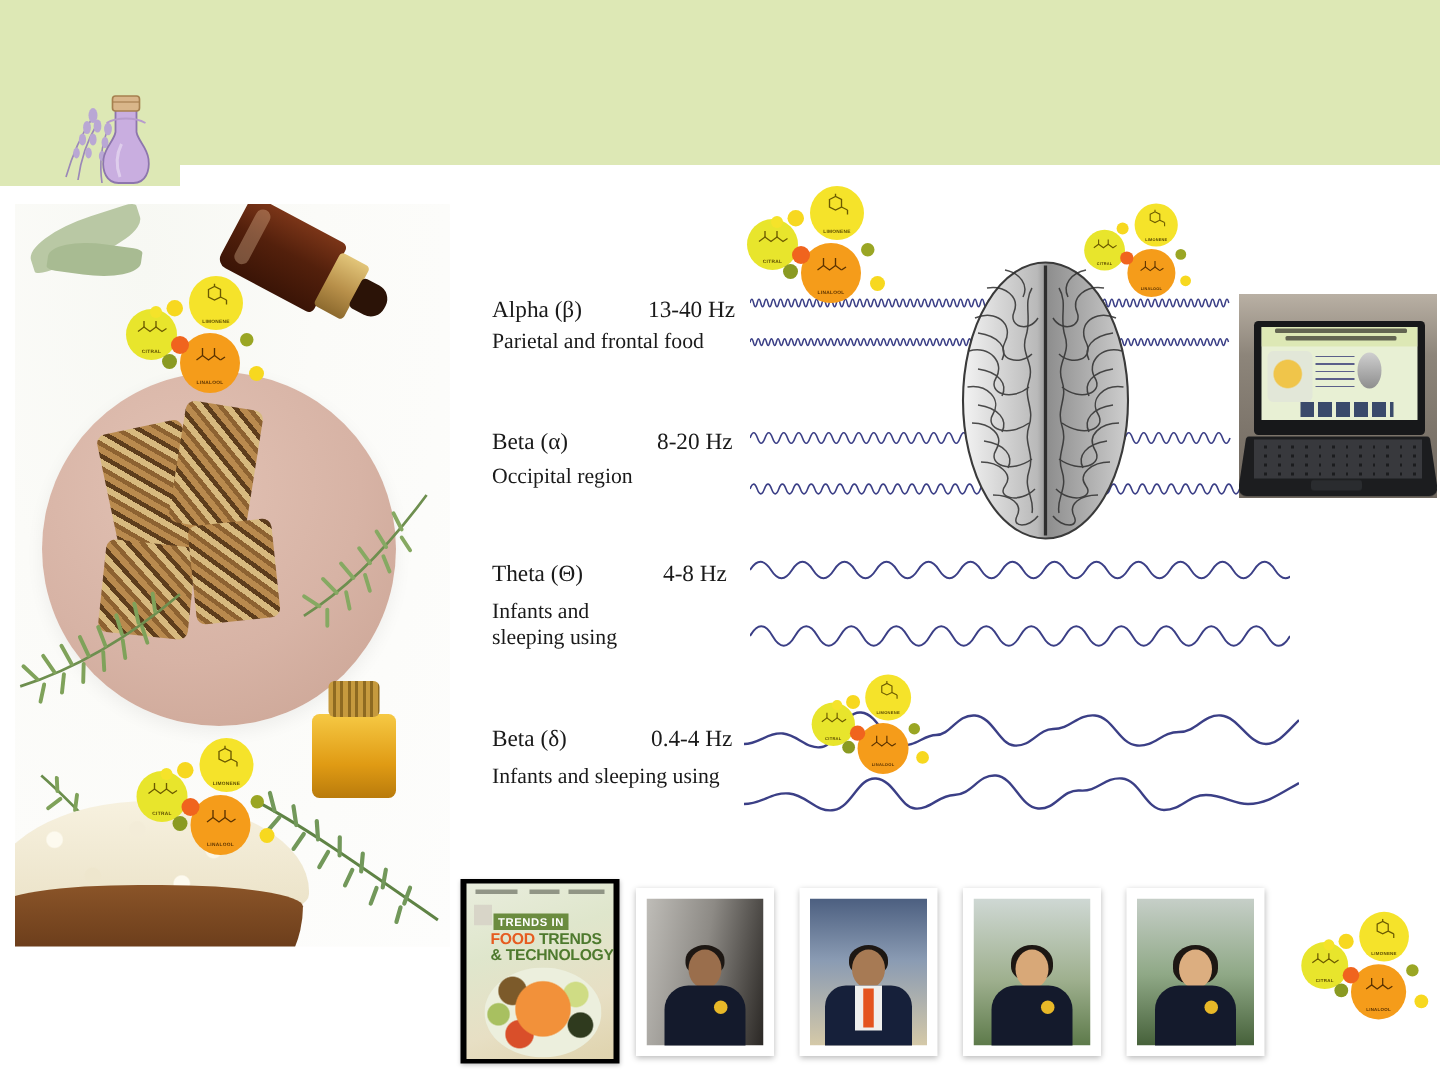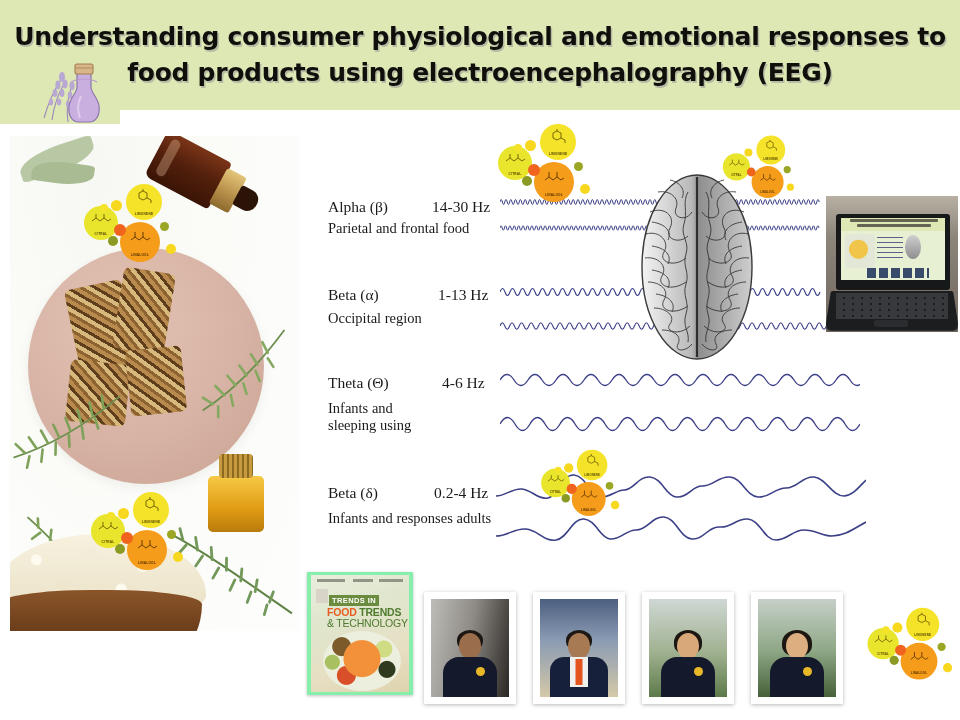--- a/index.html
+++ b/index.html
@@ -145,35 +145,35 @@
   .lt-base{position:absolute;left:2px;top:94px;width:128px;height:40px;background:#1c1d1f;
      border-radius:2px 2px 6px 6px;transform:perspective(60px) rotateX(8deg);}
   .lt-keys{position:absolute;left:10px;top:97px;width:112px;height:26px;
      background:repeating-linear-gradient(90deg,#3a3c40 0 7px,#1c1d1f 7px 9px),
                 repeating-linear-gradient(180deg,#3a3c40 0 4px,#1c1d1f 4px 6px);
      background-blend-mode:lighten;opacity:.95;}
   .lt-pad{position:absolute;left:48px;top:124px;width:34px;height:7px;background:#2a2c2f;border-radius:2px;}
 
   
   .journal{
-    position:absolute;left:307px;top:572px;width:106px;height:123px;z-index:4;
-    background:#86efac;box-shadow:0 1px 3px rgba(0,0,0,.25);overflow:hidden;text-align:right;
+    position:absolute;left:307px;top:586px;width:106px;height:123px;z-index:4;
+    background:#000000;box-shadow:0 1px 3px rgba(0,0,0,.25);overflow:hidden;text-align:right;
   }
   .jr-inner{position:absolute;left:4px;top:3px;width:98px;height:117px;
     background:linear-gradient(160deg,#e9eddd 0%,#dfe6cc 35%,#e7dfc4 70%,#dfd3ad 100%);}
   .jr-top{position:absolute;left:6px;top:4px;width:86px;height:9px;}
   .jr-top i{position:absolute;display:block;height:3px;background:#7c7f72;opacity:.8;}
   .jr-logo{position:absolute;left:5px;top:14px;width:12px;height:14px;background:#d8d5c8;
      clip-path:polygon(0 0,100% 0,100% 100%,0 100%);}
   .jr-t1{position:absolute;left:18px;top:20px;font-size:7.5px;font-weight:700;color:#fff;
      background:#6b8c3f;padding:1px 3px;letter-spacing:.4px;font-family:"Liberation Sans",sans-serif;}
   .jr-t2{position:absolute;left:16px;top:31px;font-size:10.5px;font-weight:700;color:#e65c20;
      letter-spacing:-.2px;font-family:"Liberation Sans",sans-serif;white-space:nowrap;}
   .jr-t2 em{font-style:normal;color:#4e7a2e;}
-  .jr-t3{position:absolute;left:16px;top:42px;font-size:10.5px;font-weight:400;color:#4e7a2e;
+  .jr-t3{position:absolute;left:16px;top:42px;font-size:10.5px;font-weight:700;color:#4e7a2e;
      letter-spacing:-.2px;font-family:"Liberation Sans",sans-serif;white-space:nowrap;}
   .jr-art{position:absolute;left:12px;top:56px;width:78px;height:60px;border-radius:50%;
      background:
       radial-gradient(circle at 50% 46%, #f2913a 0 18px, transparent 19px),
       radial-gradient(circle at 24% 26%, #7c5a2a 0 9px, transparent 10px),
       radial-gradient(circle at 78% 30%, #cfdc84 0 8px, transparent 9px),
       radial-gradient(circle at 82% 64%, #2f3a1e 0 8px, transparent 9px),
       radial-gradient(circle at 30% 74%, #d94f2a 0 9px, transparent 10px),
       radial-gradient(circle at 12% 52%, #a8c060 0 7px, transparent 8px),
       #ecefdd;}
@@ -211,24 +211,20 @@
   .dot{position:absolute;border-radius:50%;}
 </style>
 </head>
 <body>
 
 <div id="slide">
 
   <div class="header-band"></div>
   <div class="header-notch"></div>
 
-  <div class="title-block">
-    <div class="title-line l1">Understanding consumer physiological and emotional responses to</div>
-    <div class="title-line l2">food products using electroencephalography (EEG)</div>
-  </div>
 
   <div class="lavender-icon">
     <svg width="74" height="78" viewBox="0 0 74 78">
       <g stroke="#9b88b8" fill="none" stroke-width="1.1">
         <path d="M6 70 C10 56 16 42 24 30"></path>
         <path d="M14 72 C16 58 20 46 26 36"></path>
         <path d="M30 74 C28 60 30 48 34 38"></path>
       </g>
       <g fill="#b9a7d4">
         <ellipse cx="24" cy="29" rx="3" ry="5"></ellipse>
@@ -376,71 +372,71 @@
     <div class="bowl">
       <div class="bowl-rice"></div>
         <div class="bowl-wood"></div>
     </div>
   </div>
 
   <div class="eeg-panel">
 
     <div class="eeg-row" style="top:48px">
       <div class="eeg-label eeg-name" style="top:0">Alpha (β)</div>
-      <div class="eeg-hz" style="left:132px;top:0">14-30 Hz</div>
+      <div class="eeg-hz" style="left:132px;top:0">13-40 Hz</div>
       <div class="eeg-label eeg-region" style="top:22px">Parietal and frontal food</div>
       <div class="wave" style="left:200px;top:-4px">
         <svg width="330" height="16" viewBox="0 0 330 16">
             <path d="M0 8 q1.2 -5 2.4 0 t2.4 0 t2.4 0 t2.4 0 t2.4 0 t2.4 0 t2.4 0 t2.4 0 t2.4 0 t2.4 0 t2.4 0 t2.4 0 t2.4 0 t2.4 0 t2.4 0 t2.4 0 t2.4 0 t2.4 0 t2.4 0 t2.4 0 t2.4 0 t2.4 0 t2.4 0 t2.4 0 t2.4 0 t2.4 0 t2.4 0 t2.4 0 t2.4 0 t2.4 0 t2.4 0 t2.4 0 t2.4 0 t2.4 0 t2.4 0 t2.4 0 t2.4 0 t2.4 0 t2.4 0 t2.4 0 t2.4 0 t2.4 0 t2.4 0 t2.4 0 t2.4 0 t2.4 0 t2.4 0 t2.4 0 t2.4 0 t2.4 0 t2.4 0 t2.4 0 t2.4 0 t2.4 0 t2.4 0 t2.4 0 t2.4 0 t2.4 0 t2.4 0 t2.4 0 t2.4 0 t2.4 0 t2.4 0 t2.4 0 t2.4 0 t2.4 0 t2.4 0 t2.4 0 t2.4 0 t2.4 0 t2.4 0 t2.4 0 t2.4 0 t2.4 0 t2.4 0 t2.4 0 t2.4 0 t2.4 0 t2.4 0 t2.4 0 t2.4 0 t2.4 0 t2.4 0 t2.4 0 t2.4 0 t2.4 0 t2.4 0 t2.4 0 t2.4 0 t2.4 0 t2.4 0 t2.4 0 t2.4 0 t2.4 0 t2.4 0 t2.4 0 t2.4 0 t2.4 0 t2.4 0 t2.4 0 t2.4 0 t2.4 0 t2.4 0 t2.4 0 t2.4 0 t2.4 0 t2.4 0 t2.4 0 t2.4 0 t2.4 0 t2.4 0 t2.4 0 t2.4 0 t2.4 0 t2.4 0 t2.4 0 t2.4 0 t2.4 0 t2.4 0 t2.4 0 t2.4 0 t2.4 0 t2.4 0 t2.4 0 t2.4 0 t2.4 0 t2.4 0 t2.4 0 t2.4 0 t2.4 0 t2.4 0 t2.4 0 t2.4 0" fill="none" stroke="#3b3f86" stroke-width="1"></path>
           </svg>
       </div>
       <div class="wave" style="left:200px;top:22px">
         <svg width="330" height="16" viewBox="0 0 330 16">
             <path d="M0 8 q1.1 -4.5 2.2 0 t2.2 0 t2.2 0 t2.2 0 t2.2 0 t2.2 0 t2.2 0 t2.2 0 t2.2 0 t2.2 0 t2.2 0 t2.2 0 t2.2 0 t2.2 0 t2.2 0 t2.2 0 t2.2 0 t2.2 0 t2.2 0 t2.2 0 t2.2 0 t2.2 0 t2.2 0 t2.2 0 t2.2 0 t2.2 0 t2.2 0 t2.2 0 t2.2 0 t2.2 0 t2.2 0 t2.2 0 t2.2 0 t2.2 0 t2.2 0 t2.2 0 t2.2 0 t2.2 0 t2.2 0 t2.2 0 t2.2 0 t2.2 0 t2.2 0 t2.2 0 t2.2 0 t2.2 0 t2.2 0 t2.2 0 t2.2 0 t2.2 0 t2.2 0 t2.2 0 t2.2 0 t2.2 0 t2.2 0 t2.2 0 t2.2 0 t2.2 0 t2.2 0 t2.2 0 t2.2 0 t2.2 0 t2.2 0 t2.2 0 t2.2 0 t2.2 0 t2.2 0 t2.2 0 t2.2 0 t2.2 0 t2.2 0 t2.2 0 t2.2 0 t2.2 0 t2.2 0 t2.2 0 t2.2 0 t2.2 0 t2.2 0 t2.2 0 t2.2 0 t2.2 0 t2.2 0 t2.2 0 t2.2 0 t2.2 0 t2.2 0 t2.2 0 t2.2 0 t2.2 0 t2.2 0 t2.2 0 t2.2 0 t2.2 0 t2.2 0 t2.2 0 t2.2 0 t2.2 0 t2.2 0 t2.2 0 t2.2 0 t2.2 0 t2.2 0 t2.2 0 t2.2 0 t2.2 0 t2.2 0 t2.2 0 t2.2 0 t2.2 0 t2.2 0 t2.2 0 t2.2 0 t2.2 0 t2.2 0 t2.2 0 t2.2 0 t2.2 0 t2.2 0 t2.2 0 t2.2 0 t2.2 0 t2.2 0 t2.2 0 t2.2 0 t2.2 0 t2.2 0 t2.2 0 t2.2 0 t2.2 0 t2.2 0 t2.2 0 t2.2 0 t2.2 0 t2.2 0 t2.2 0 t2.2 0 t2.2 0 t2.2 0 t2.2 0 t2.2 0 t2.2 0 t2.2 0 t2.2 0 t2.2 0" fill="none" stroke="#3b3f86" stroke-width="1"></path>
           </svg>
       </div>
     </div>
 
     <div class="eeg-row" style="top:136px">
       <div class="eeg-label eeg-name" style="top:0">Beta (α)</div>
-      <div class="eeg-hz" style="left:138px;top:0">1-13 Hz</div>
+      <div class="eeg-hz" style="left:138px;top:0">8-20 Hz</div>
       <div class="eeg-label eeg-region" style="top:24px">Occipital region</div>
       <div class="wave" style="left:200px;top:-4px">
         <svg width="330" height="20" viewBox="0 0 330 20">
             <path d="M0 10 q2.5 -7 5 0 t5 0 t5 0 t5 0 t5 0 t5 0 t5 0 t5 0 t5 0 t5 0 t5 0 t5 0 t5 0 t5 0 t5 0 t5 0 t5 0 t5 0 t5 0 t5 0 t5 0 t5 0 t5 0 t5 0 t5 0 t5 0 t5 0 t5 0 t5 0 t5 0 t5 0 t5 0 t5 0 t5 0 t5 0 t5 0 t5 0 t5 0 t5 0 t5 0 t5 0 t5 0 t5 0 t5 0 t5 0 t5 0 t5 0 t5 0 t5 0 t5 0 t5 0 t5 0 t5 0 t5 0 t5 0 t5 0 t5 0 t5 0 t5 0 t5 0 t5 0 t5 0 t5 0 t5 0" fill="none" stroke="#3b3f86" stroke-width="1.1"></path>
           </svg>
       </div>
       <div class="wave" style="left:200px;top:30px">
         <svg width="330" height="20" viewBox="0 0 330 20">
             <path d="M0 10 q2.4 -6.5 4.8 0 t4.8 0 t4.8 0 t4.8 0 t4.8 0 t4.8 0 t4.8 0 t4.8 0 t4.8 0 t4.8 0 t4.8 0 t4.8 0 t4.8 0 t4.8 0 t4.8 0 t4.8 0 t4.8 0 t4.8 0 t4.8 0 t4.8 0 t4.8 0 t4.8 0 t4.8 0 t4.8 0 t4.8 0 t4.8 0 t4.8 0 t4.8 0 t4.8 0 t4.8 0 t4.8 0 t4.8 0 t4.8 0 t4.8 0 t4.8 0 t4.8 0 t4.8 0 t4.8 0 t4.8 0 t4.8 0 t4.8 0 t4.8 0 t4.8 0 t4.8 0 t4.8 0 t4.8 0 t4.8 0 t4.8 0 t4.8 0 t4.8 0 t4.8 0 t4.8 0 t4.8 0 t4.8 0 t4.8 0 t4.8 0 t4.8 0 t4.8 0 t4.8 0 t4.8 0 t4.8 0 t4.8 0 t4.8 0 t4.8 0 t4.8 0 t4.8 0 t4.8 0 t4.8 0" fill="none" stroke="#3b3f86" stroke-width="1.1"></path>
           </svg>
       </div>
     </div>
 
     <div class="eeg-row" style="top:224px">
       <div class="eeg-label eeg-name" style="top:0">Theta (Θ)</div>
-      <div class="eeg-hz" style="left:142px;top:0">4-6 Hz</div>
+      <div class="eeg-hz" style="left:142px;top:0">4-8 Hz</div>
       <div class="eeg-label eeg-region" style="top:26px">Infants and</div>
       <div class="eeg-label eeg-region" style="top:43px">sleeping using</div>
       <div class="wave" style="left:200px;top:-10px">
         <svg width="360" height="30" viewBox="0 0 360 30">
             <path d="M0 16 q7 -11 14 0 t14 0 t14 0 t14 0 t14 0 t14 0 t14 0 t14 0 t14 0 t14 0 t14 0 t14 0 t14 0 t14 0 t14 0 t14 0 t14 0 t14 0 t14 0 t14 0 t14 0 t14 0 t14 0 t14 0 t14 0 t14 0" fill="none" stroke="#3b3f86" stroke-width="1.3"></path>
           </svg>
       </div>
       <div class="wave" style="left:200px;top:32px">
         <svg width="360" height="34" viewBox="0 0 360 34">
             <path d="M0 18 q7.5 -13 15 0 t15 0 t15 0 t15 0 t15 0 t15 0 t15 0 t15 0 t15 0 t15 0 t15 0 t15 0 t15 0 t15 0 t15 0 t15 0 t15 0 t15 0 t15 0 t15 0 t15 0 t15 0 t15 0 t15 0" fill="none" stroke="#3b3f86" stroke-width="1.3"></path>
           </svg>
       </div>
     </div>
 
     <div class="eeg-row" style="top:334px">
       <div class="eeg-label eeg-name" style="top:0">Beta (δ)</div>
-      <div class="eeg-hz" style="left:134px;top:0">0.2-4 Hz</div>
-      <div class="eeg-label eeg-region" style="top:26px">Infants and responses adults</div>
+      <div class="eeg-hz" style="left:134px;top:0">0.4-4 Hz</div>
+      <div class="eeg-label eeg-region" style="top:26px">Infants and sleeping using</div>
       <div class="wave" style="left:196px;top:-18px">
         <svg width="370" height="44" viewBox="0 0 370 44">
           <path d="M0 30 C10 30 16 22 26 23 C36 24 42 34 52 32 C62 30 66 8 78 9 C90 10 94 30 104 31 C114 32 120 24 128 24
                    C138 24 142 10 154 11 C166 12 170 30 180 31 C192 32 196 20 206 20 C218 20 222 10 234 11
                    C246 12 250 30 262 31 C274 32 278 22 290 22 C302 22 306 10 318 11 C330 12 336 30 348 30 C356 30 362 22 370 14" fill="none" stroke="#3b3f86" stroke-width="1.6"></path>
         </svg>
       </div>
       <div class="wave" style="left:196px;top:24px">
         <svg width="370" height="44" viewBox="0 0 370 44">
           <path d="M0 28 C12 28 18 20 30 21 C42 22 48 34 60 32 C72 30 76 10 88 11 C100 12 104 30 114 31

